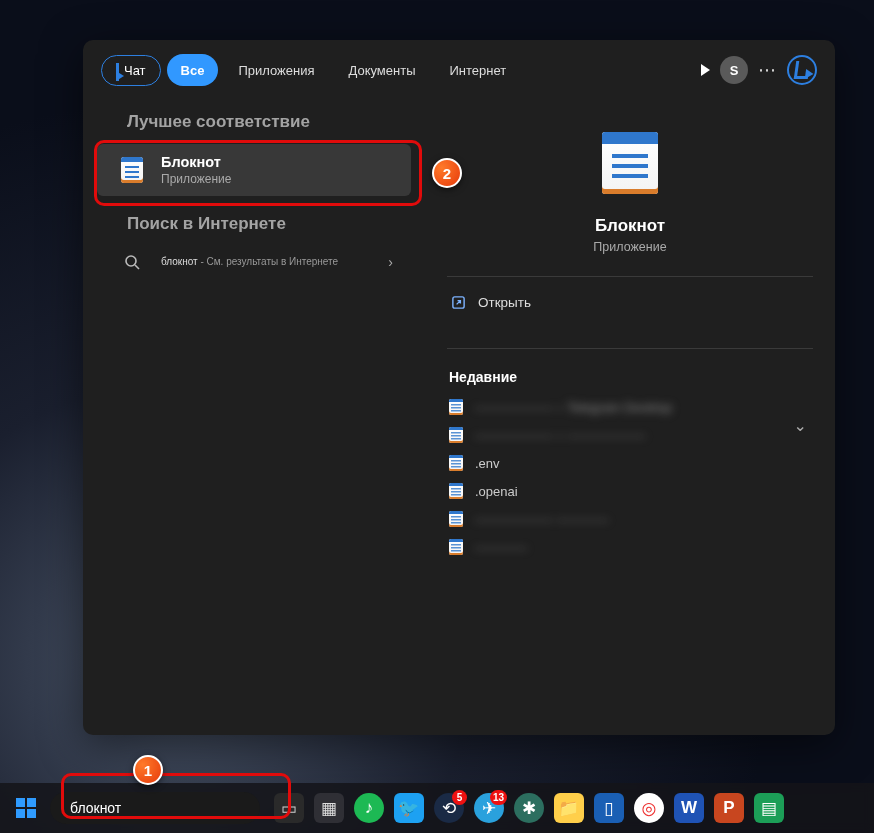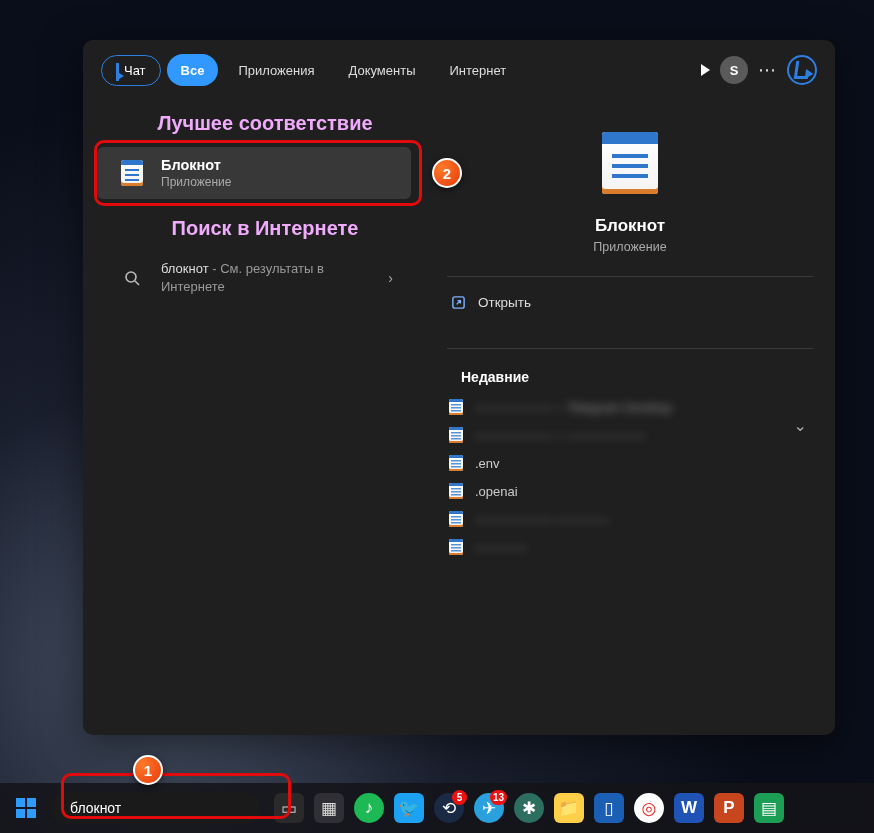--- a/index.html
+++ b/index.html
@@ -39,35 +39,35 @@
     width: 28px; height: 28px; border-radius: 50%;
     background: #5a5a5a; color:#fff; font-size:13px; font-weight:600;
     display:flex; align-items:center; justify-content:center; cursor:pointer;
   }
   .more-dots { font-size:18px; color:#ddd; cursor:pointer; letter-spacing:1px; }
   .bing-circle { width:30px; height:30px; border:2px solid #2d7fe0; border-radius:50%; display:flex; align-items:center; justify-content:center; cursor:pointer; }
   
   .panel-body { display:flex; height: calc(100% - 58px); }
   .left-col { width: 342px; padding: 4px 0 0 0; }
   .right-col { flex:1; padding: 20px 22px 0 22px; position: relative; }
-  .sect-title { font-size:20px; font-weight:600; color:#f0abfc; padding: 10px 22px 10px 44px; text-align: center; }
+  .sect-title { font-size:17px; font-weight:600; color:#a3a3a3; padding: 10px 22px 10px 44px; }
   .best-match {
     position: relative; display:flex; align-items:center; gap:14px;
     padding: 10px 18px 10px 20px; margin: 2px 14px 8px 14px;
     background: #383838; border-radius: 6px; cursor:pointer;
   }
   .best-match .icon-box { width:30px; display:flex; justify-content:center; }
   .bm-title { font-size:14.5px; font-weight:600; }
   .bm-sub { font-size:12px; color:#aaa; margin-top:2px; }
   .web-row {
     display:flex; align-items:center; gap:14px;
     padding: 10px 18px 10px 20px; margin: 0 14px; border-radius:6px; cursor:pointer;
   }
   .web-row .icon-box { width:30px; display:flex; justify-content:center; color:#bbb; }
-  .web-txt { font-size:13px; color:#ddd; max-width: 210px; line-height:1.4; }
+  .web-txt { font-size:10px; color:#ddd; max-width: 210px; line-height:1.4; }
   .web-txt .muted { color:#999; }
   .web-row .chev { margin-left:auto; color:#aaa; font-size:14px; }
   
   .callout-box {
     position:absolute; border:3px solid #e10b0b; border-radius:10px;
     z-index: 30; pointer-events:none;
   }
   .callout-badge {
     position:absolute; width:30px; height:30px; border-radius:50%;
     background: radial-gradient(circle at 30% 30%, #ff7a2a, #e63a0b);
@@ -80,21 +80,21 @@
   .detail-head { text-align:center; }
   .big-icon { margin: 8px auto 16px auto; width:74px; height:74px; display:flex; align-items:center; justify-content:center; }
   .detail-title { font-size:17px; font-weight:600; }
   .detail-sub { font-size:12.5px; color:#aaa; margin-top:4px; }
   .hr { height:1px; background:#3a3a3a; margin:22px 0 10px 0; }
   .open-row {
     display:flex; align-items:center; gap:12px; padding:8px 4px;
     font-size:13.5px; cursor:pointer; color:#ddd;
   }
   .expand-chev { position:absolute; right:28px; top:318px; cursor:pointer; color:#aaa; }
-  .recent-title { font-size:14px; font-weight:600; margin: 20px 0 8px 14px; }
+  .recent-title { font-size:14px; font-weight:600; margin: 20px 0 8px 2px; }
   .recent-row {
     display:flex; align-items:center; gap:12px; padding:6px 2px;
     font-size:13px; color:#ccc; cursor:pointer;
   }
   .recent-row .blur { filter: blur(4px); color:#888; }
   
   .notepad {
     width: 56px; height: 62px; position:relative;
     background: linear-gradient(#fff, #f3f3f3); border-radius:3px;
     box-shadow: inset 0 -5px 0 #d97c2b;

